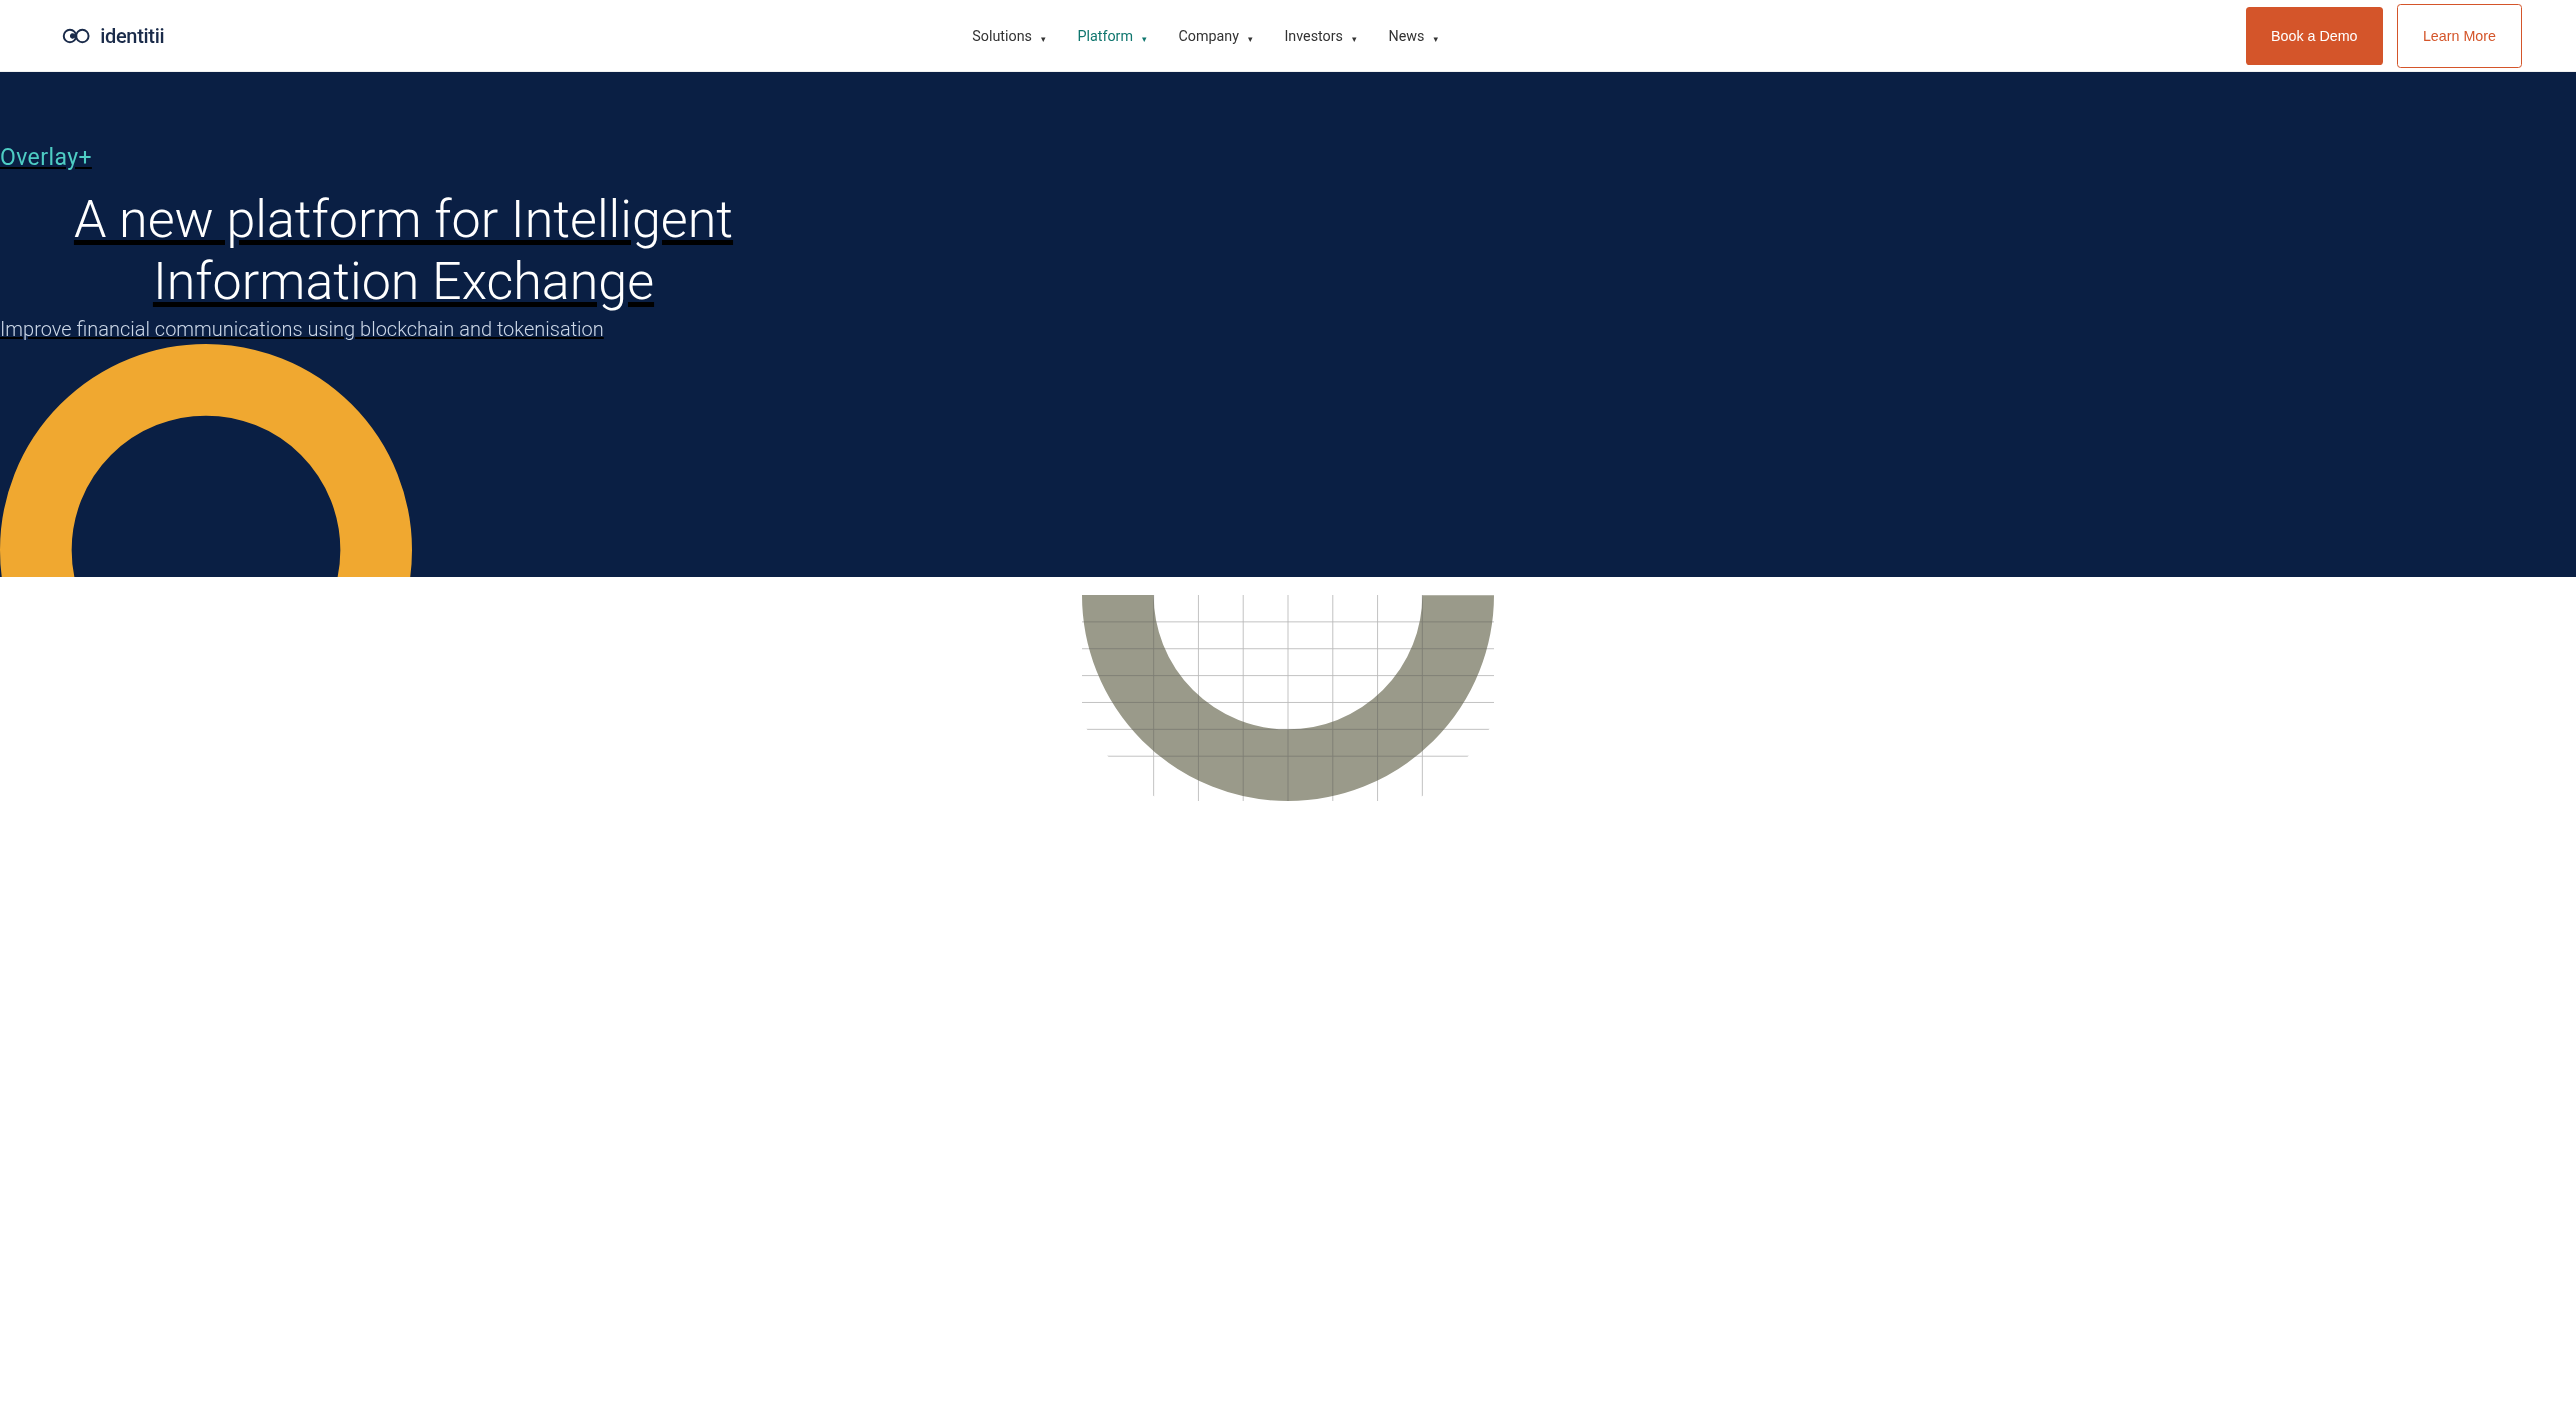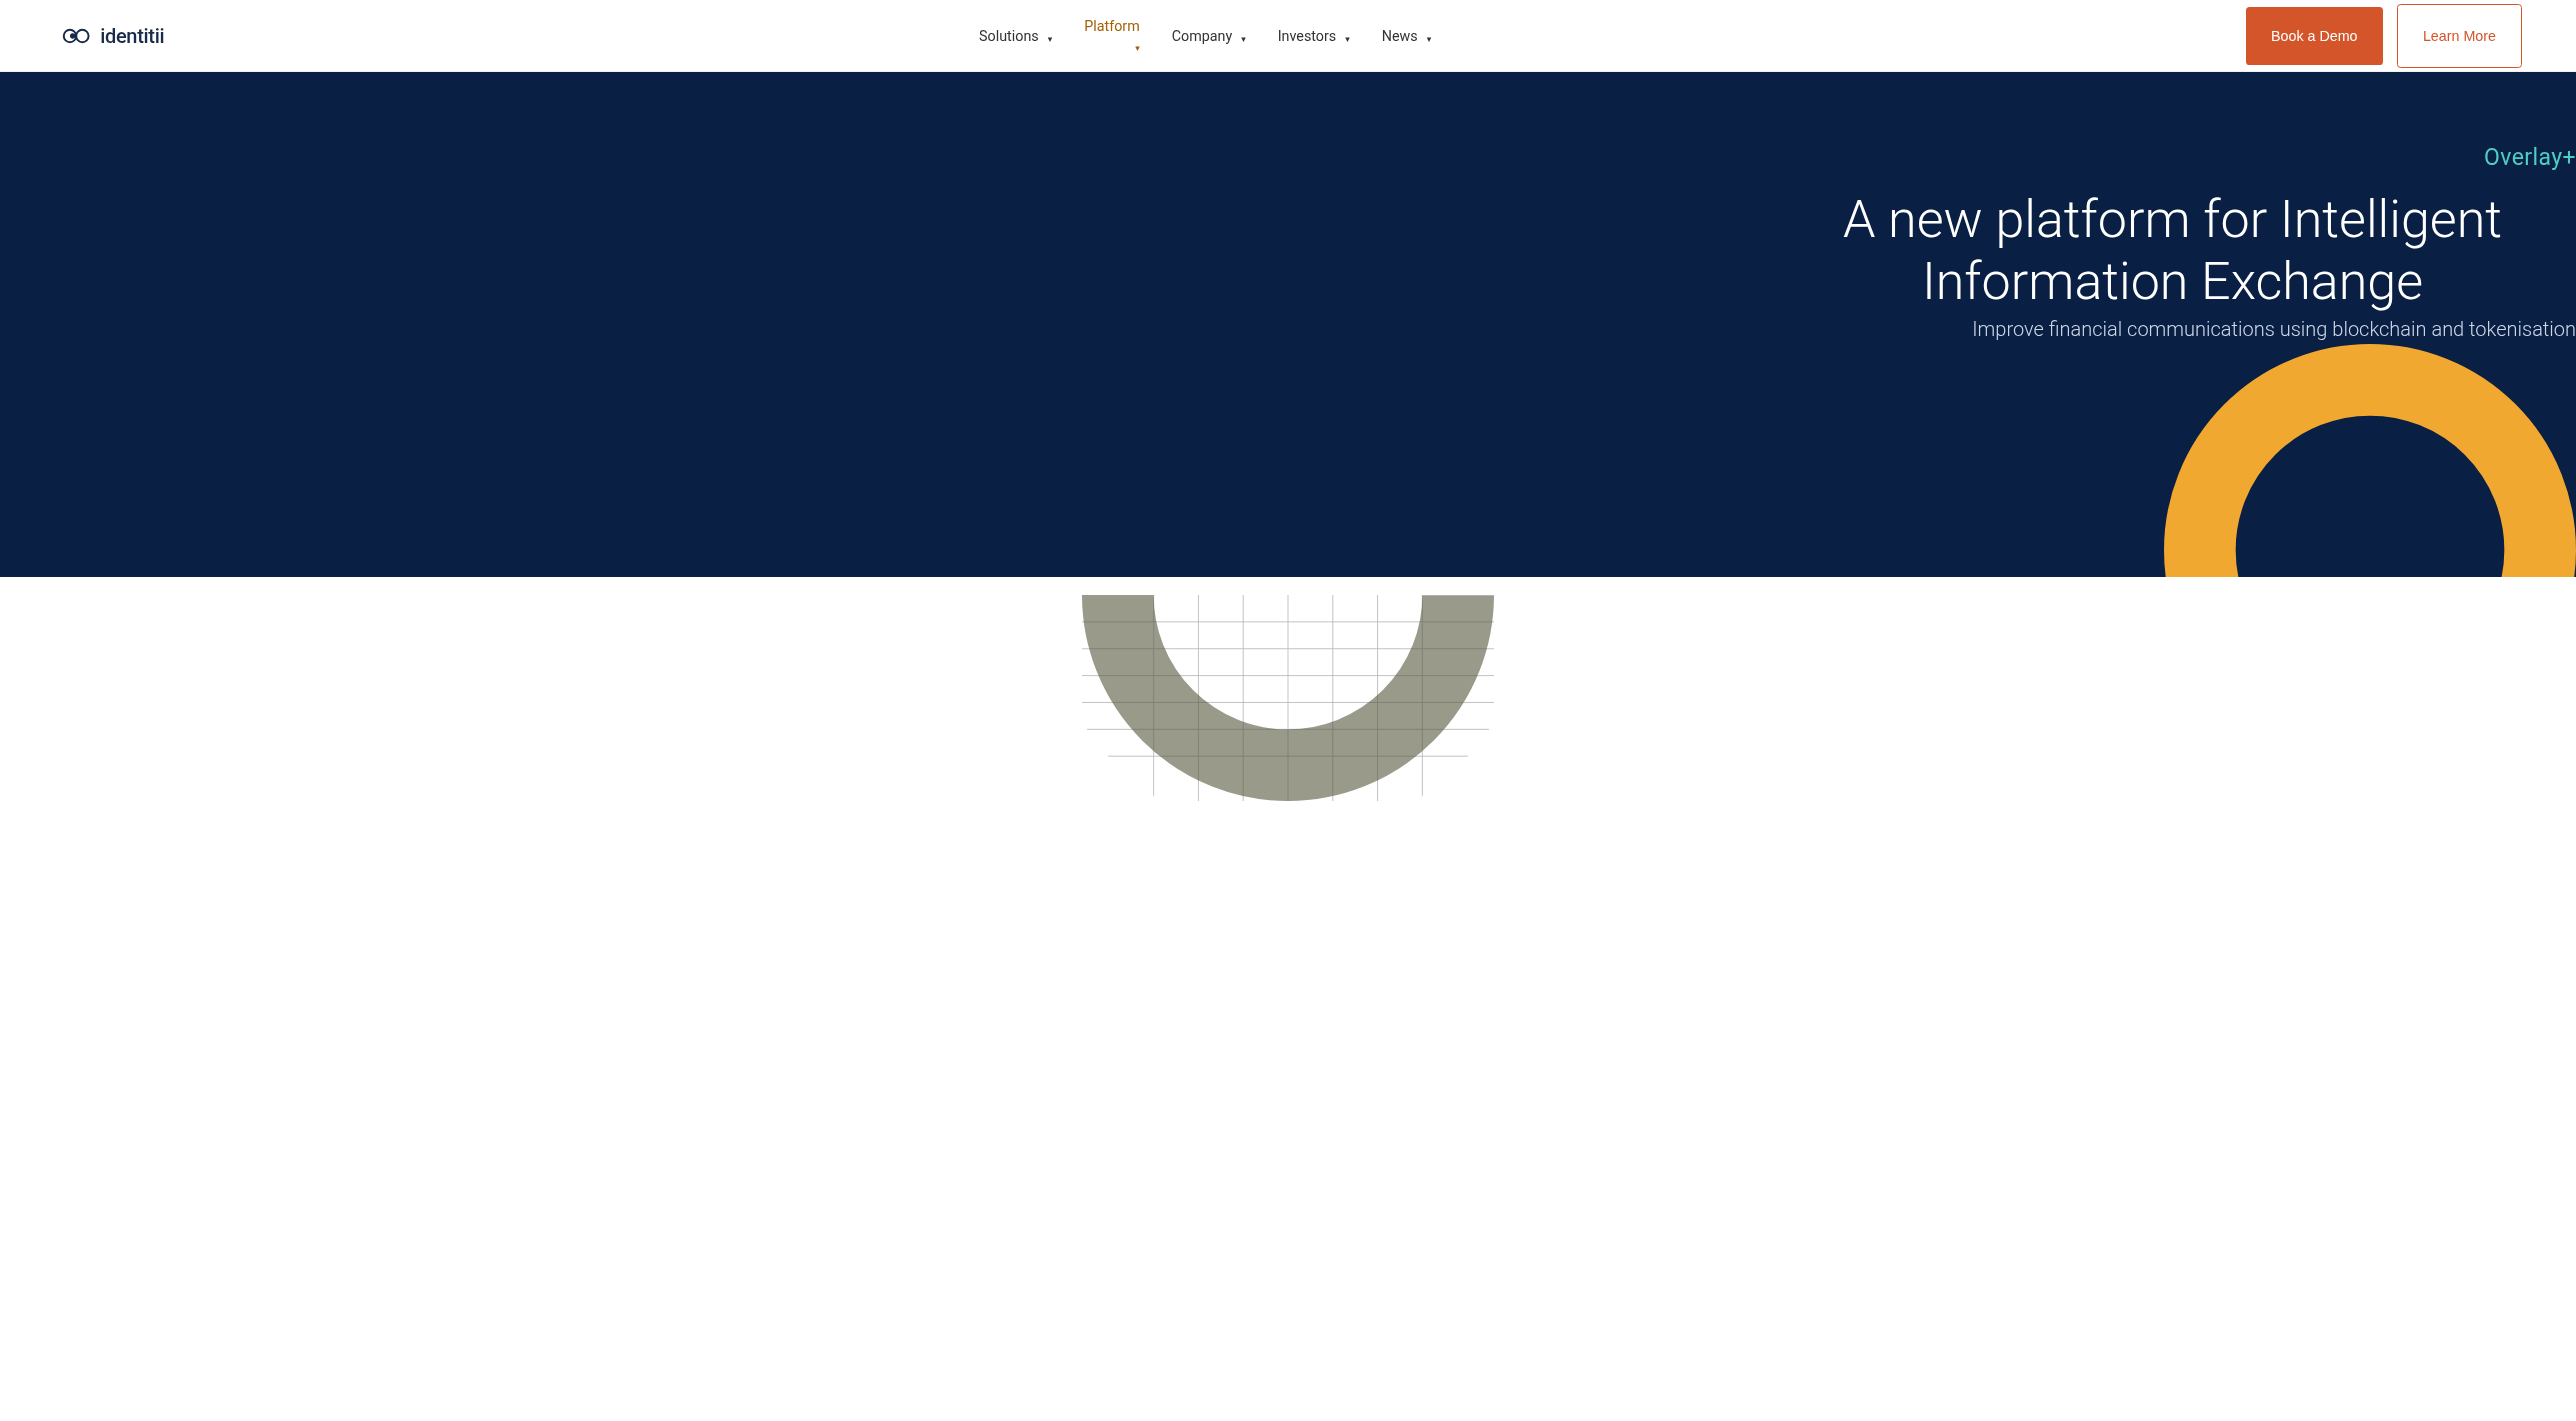--- a/index.html
+++ b/index.html
@@ -49,22 +49,21 @@
       display: flex;
       align-items: flex-end;
       gap: 9px;
       font-size: 14.3px;
       color: #333;
       cursor: pointer;
       text-decoration: none;
     }
 
     .nav-item.active {
-      color: #a16207;
-      flex-direction: column;
+      color: #0f766e;
     }
 
     .nav-item .chevron {
       font-size: 9px;
       color: inherit;
     }
 
     .navbar-right {
       display: flex;
       align-items: center;
@@ -121,21 +120,22 @@
       max-width: 627px;
     }
 
     .bg-dark-half {
       background: #0a1f44;
       width: 100%;
       padding-top: 72px;
       padding-bottom: 0;
       display: flex;
       flex-direction: column;
-      align-items: flex-end;
+      align-items: flex-start;
+      text-decoration: underline;
     }
 
     .bg-light-half {
       background: #ffffff;
       width: 100%;
       display: flex;
       flex-direction: column;
       align-items: center;
     }
 

